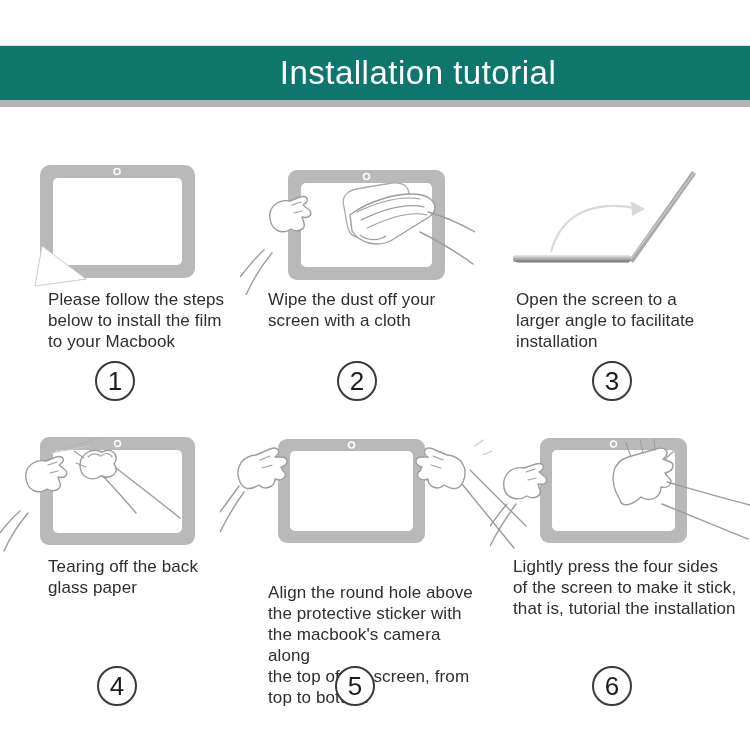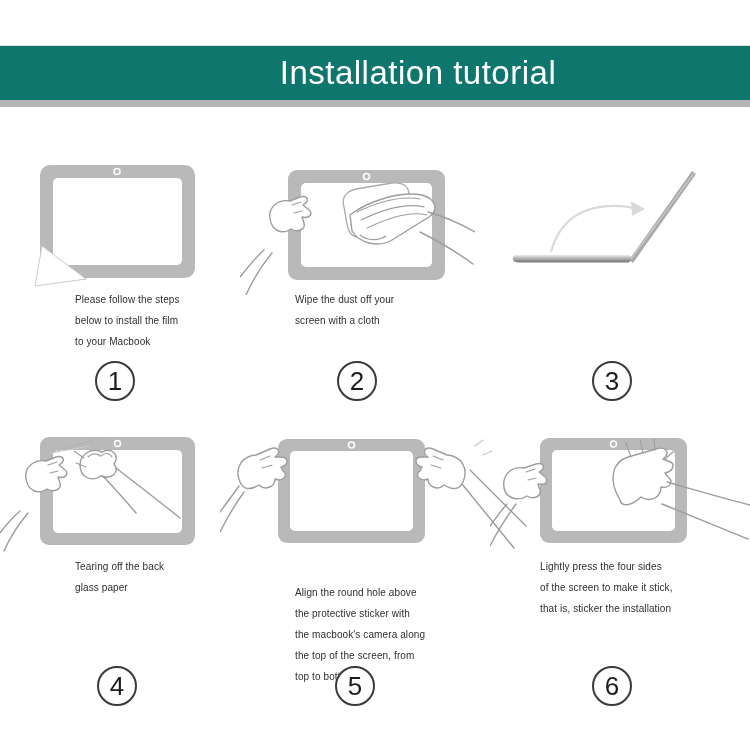--- a/index.html
+++ b/index.html
@@ -8,22 +8,22 @@
     font-family:"Liberation Sans", sans-serif;
   }
   .banner{
     position:absolute;left:0;top:45px;width:750px;height:54px;
     background:#0f766e;border-top:1px solid #dedede;border-bottom:7px solid #b3b3b3;
     display:flex;align-items:center;justify-content:center;padding-left:43px;
   }
   .banner span{color:#ffffff;font-size:33px;letter-spacing:.5px;font-weight:400;}
   .illus{position:absolute;}
   .caption{
-    position:absolute;font-size:10px;line-height:21px;color:#2e2e2e;
-    white-space:pre-line;letter-spacing:.1px;margin-left:27px;
+    position:absolute;font-size:17px;line-height:21px;color:#2e2e2e;
+    white-space:pre-line;letter-spacing:.1px;
   }
   .num{
     position:absolute;width:36px;height:36px;border:2px solid #3a3a3a;border-radius:50%;
     display:flex;align-items:center;justify-content:center;
     font-size:26px;color:#1c1c1c;background:#fff;
   }
   .hand{fill:#ffffff;stroke:#9d9d9d;stroke-width:1.4;stroke-linejoin:round;}
   .armline{fill:none;stroke:#9d9d9d;stroke-width:1.4;stroke-linecap:round;}
   .detail{fill:none;stroke:#9d9d9d;stroke-width:1.1;stroke-linecap:round;}
 </style>
@@ -110,30 +110,33 @@
     <path class="armline" d="M0,126 C8,110 16,98 26,84 M0,106 C6,98 10,92 17,84"></path>
     <path class="hand" d="M14,68 C12,54 22,46 34,48 L46,44 C54,42 56,48 49,52 L54,56 C60,60 56,66 48,64 L50,70 C52,76 44,80 37,76 C28,82 16,78 14,68 Z"></path>
     <path class="detail" d="M36,52 L45,49 M38,60 L46,58"></path>
   </svg>
 
   <div class="caption" style="left:48px;top:289px;width:185px">Please follow the steps
 below to install the film
 to your Macbook</div>
   <div class="caption" style="left:268px;top:289px;width:185px">Wipe the dust off your
 screen with a cloth</div>
+  <div class="caption" style="left:516px;top:289px;width:195px">Open the screen to a
+larger angle to facilitate
+installation</div>
   <div class="caption" style="left:48px;top:556px;width:195px">Tearing off the back
 glass paper</div>
   <div class="caption" style="left:268px;top:582px;width:215px">Align the round hole above
 the protective sticker with
 the macbook's camera along
 the top of the screen, from
 top to bottom</div>
   <div class="caption" style="left:513px;top:556px;width:235px">Lightly press the four sides
 of the screen to make it stick,
-that is, sticker the installation</div>
+that is, tutorial the installation</div>
 
   <div class="num" style="left:95px;top:361px">1</div>
   <div class="num" style="left:337px;top:361px">2</div>
   <div class="num" style="left:592px;top:361px">3</div>
   <div class="num" style="left:97px;top:666px">4</div>
   <div class="num" style="left:335px;top:666px">5</div>
   <div class="num" style="left:592px;top:666px">6</div>
 
 </div>
 

